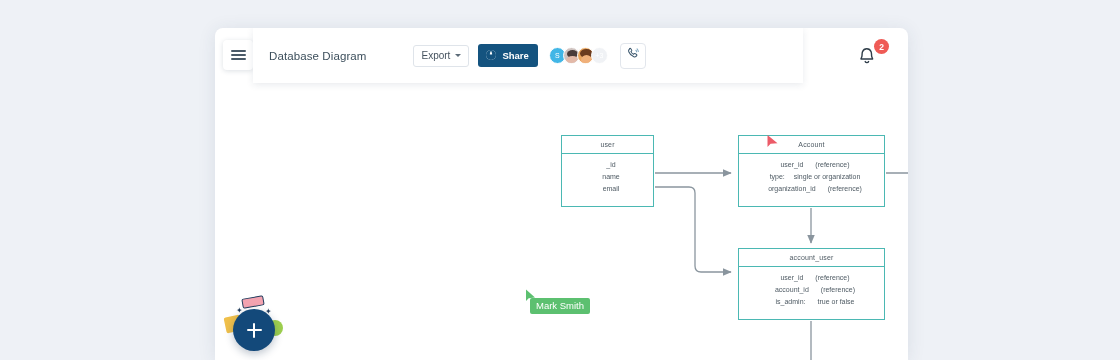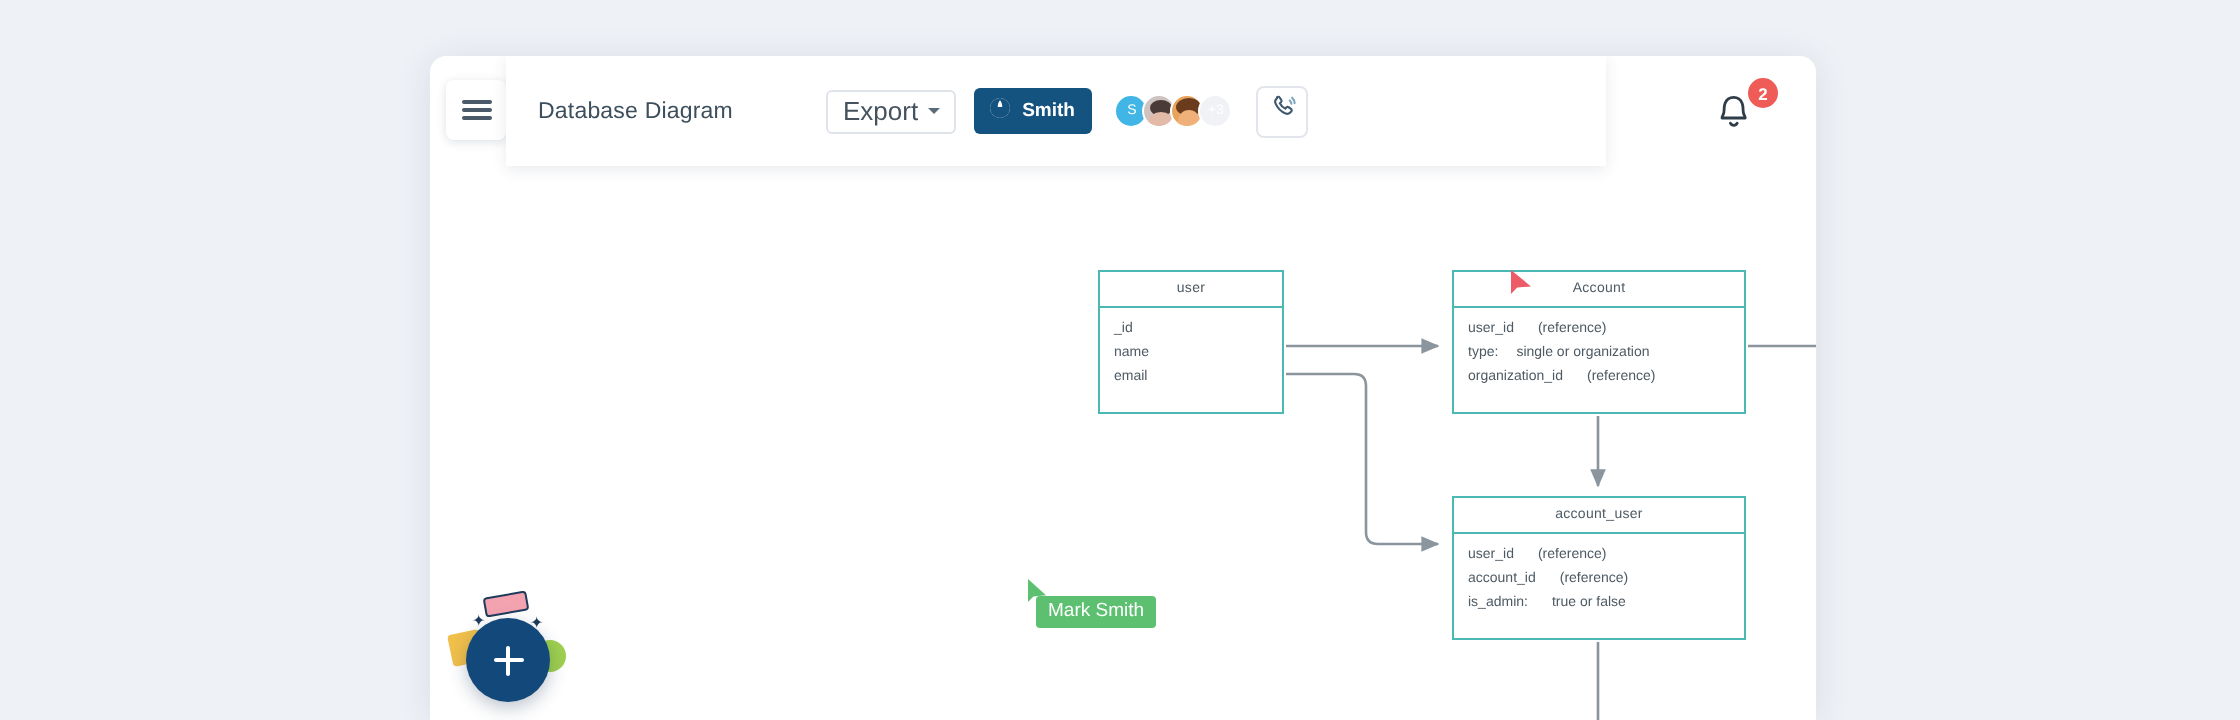--- a/index.html
+++ b/index.html
@@ -52,21 +52,21 @@
     font-size: 11.5px; color: #3d4f5c; letter-spacing: .1px;
     white-space: nowrap;
   }
   .tb-group { display: flex; align-items: center; }
   #export-btn {
     margin-left: 47px;
     height: 22px; padding: 0 7px;
     display: flex; align-items: center; gap: 5px;
     border: 1px solid #dfe4ea; border-radius: 3px;
     background: #fff; cursor: pointer;
-    font-size: 13px; color: #46535f;
+    font-size: 10px; color: #46535f;
   }
   .caret-down {
     width: 0; height: 0;
     border-left: 3px solid transparent;
     border-right: 3px solid transparent;
     border-top: 3.6px solid #5c6b78;
   }
   #share-btn {
     margin-left: 9px;
     height: 23px; padding: 0 9px 0 7px;
@@ -124,21 +124,21 @@
   }
   #notif-badge {
     position: absolute; right: -1px; top: -2px;
     width: 15px; height: 15px; border-radius: 50%;
     background: #ef5b56; color: #fff;
     font-size: 8.5px; font-weight: bold;
     display: flex; align-items: center; justify-content: center;
   }
 
   
-  #canvas { position: absolute; left: 4px; top: 55px; width: 100%; height: 277px; }
+  #canvas { position: absolute; left: 16px; top: 55px; width: 100%; height: 277px; text-align: center; }
   #connectors { position: absolute; left: 0; top: 0; width: 693px; height: 277px; }
 
   
   .entity {
     position: absolute;
     border: 1.3px solid #4bb8b3;
     background: #fff;
   }
   .entity .e-head {
     height: 18px;
@@ -231,21 +231,21 @@
         </div>
 
         <div id="share-btn">
           <span class="globe">
             <svg width="12" height="12" viewBox="0 0 24 24">
               <circle cx="12" cy="12" r="10" fill="#ffffff"></circle>
               <path d="M12 2a10 10 0 0 0 0 20 10 10 0 0 0 0-20zm0 2.2c1.3 1.4 2.2 3.9 2.3 6.7H9.7c.1-2.8 1-5.3 2.3-6.7z" fill="#14537f"></path>
               <path d="M4.5 13.2h15a7.8 7.8 0 0 1-.9 3.2H5.4a7.8 7.8 0 0 1-.9-3.2z" fill="#14537f"></path>
             </svg>
           </span>
-          <span>Smith</span>
+          <span>Share</span>
         </div>
 
         <div id="avatars">
           <div class="av av-initial">S</div>
           <div class="av av-photo-1"></div>
           <div class="av av-photo-2"></div>
           <div class="av av-more">+3</div>
         </div>
 
         <div id="call-btn">

